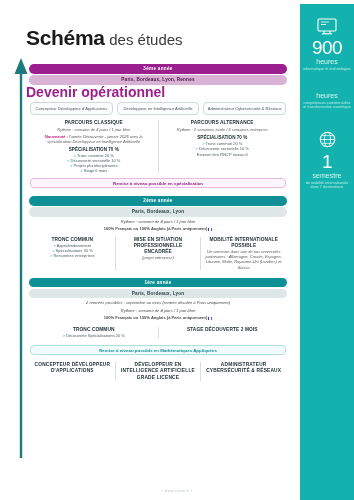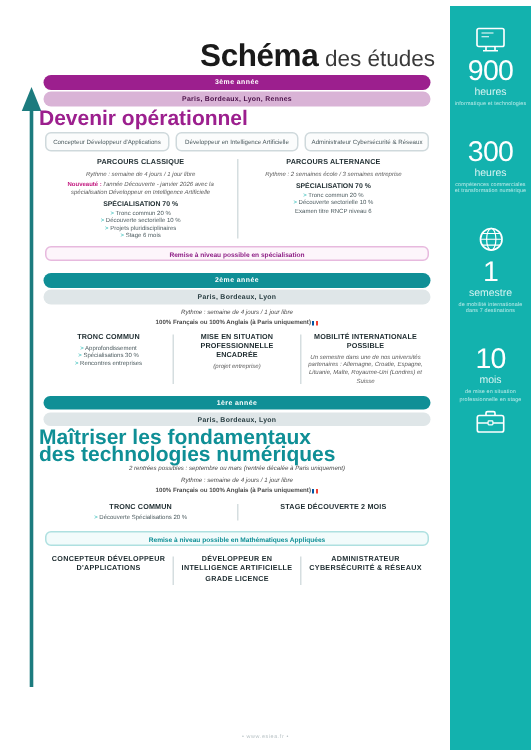--- a/index.html
+++ b/index.html
@@ -36,21 +36,21 @@
 
   
   .arrow { position: absolute; left: 14px; top: 58px; width: 14px; height: 400px; }
 
   
   .content {
     position: absolute; left: 26px; top: 0;
     width: 264px; height: 500px;
   }
 
-  .title-wrap { text-align:right; padding-top: 26px; padding-bottom: 0; }
+  .title-wrap { text-align:left; padding-top: 26px; padding-bottom: 14px; }
   .title-main { font-size: 21px; font-weight: 700; color:#1a1a1a; letter-spacing:-0.3px;}
   .title-sub  { font-size: 15px; font-weight: 400; color:#3a3a3a; }
 
   
   .year-pill {
     border-radius: 9px; height: 9.5px; line-height: 9.5px;
     text-align:center; color:#fff;
     font-size: 4.6px; font-weight: 700; letter-spacing:.3px;
     margin: 0 3px;
   }
@@ -152,21 +152,20 @@
         <line x1="5" y1="15.8" x2="15" y2="15.8" stroke="#ffffff" stroke-width="1.1"></line>
       </svg>
       <div class="stat-num">900</div>
       <div class="stat-unit">heures</div>
       <div class="stat-desc">informatique et technologies</div>
     </div>
 
     <div class="stat-spacer"></div>
 
     <div class="stat">
-      <div class="stat-num">300</div>
       <div class="stat-unit">heures</div>
       <div class="stat-desc">compétences commerciales et transformation numérique</div>
     </div>
 
     <div class="stat-spacer"></div>
 
     <div class="stat">
       <svg class="stat-icon" width="19" height="19" viewBox="0 0 19 19">
         <circle cx="9.5" cy="9.5" r="7.2" fill="none" stroke="#ffffff" stroke-width="1.1"></circle>
         <ellipse cx="9.5" cy="9.5" rx="3.1" ry="7.2" fill="none" stroke="#ffffff" stroke-width="0.8"></ellipse>
@@ -174,31 +173,20 @@
         <line x1="3.6" y1="5.6" x2="15.4" y2="5.6" stroke="#ffffff" stroke-width="0.7"></line>
         <line x1="3.6" y1="13.4" x2="15.4" y2="13.4" stroke="#ffffff" stroke-width="0.7"></line>
       </svg>
       <div class="stat-num">1</div>
       <div class="stat-unit">semestre</div>
       <div class="stat-desc">de mobilité internationale dans 7 destinations</div>
     </div>
 
     <div class="stat-spacer"></div>
 
-    <div class="stat">
-      <div class="stat-num">10</div>
-      <div class="stat-unit">mois</div>
-      <div class="stat-desc">de mise en situation professionnelle en stage</div>
-      <svg class="stat-icon" width="20" height="16" viewBox="0 0 20 16" style="margin-top:5px;">
-        <rect x="1.2" y="4" width="17.6" height="11" rx="1.4" fill="none" stroke="#ffffff" stroke-width="1.1"></rect>
-        <path d="M7 4 V2.4 a1 1 0 0 1 1-1 h4 a1 1 0 0 1 1 1 V4" fill="none" stroke="#ffffff" stroke-width="1.1"></path>
-        <line x1="1.2" y1="9" x2="18.8" y2="9" stroke="#ffffff" stroke-width="0.9"></line>
-        <rect x="8.4" y="7.6" width="3.2" height="2.6" rx="0.5" fill="#13b2ae" stroke="#ffffff" stroke-width="0.8"></rect>
-      </svg>
-    </div>
   </div>
 
   <div class="content">
 
     <div class="title-wrap">
       <span class="title-main">Schéma</span>
       <span class="title-sub">des études</span>
     </div>
 
     <div>
@@ -274,24 +262,20 @@
         </div>
       </div>
     </div>
 
     <div class="sec-gap"></div>
 
     <div>
       <div class="year-pill teal">1ère année</div>
       <div class="city-pill teal">Paris, Bordeaux, Lyon</div>
 
-      <div class="headline teal">
-        <div>Maîtriser les fondamentaux</div>
-        <div>des technologies numériques</div>
-      </div>
 
       <div class="sub-note">2 rentrées possibles : septembre ou mars (rentrée décalée à Paris uniquement)</div>
       <div class="sub-note">Rythme : semaine de 4 jours / 1 jour libre</div>
       <div class="sub-note">
         <b>100% Français ou 100% Anglais (à Paris uniquement)</b><span class="flag" style="background:linear-gradient(to right,#0055a4 0 33%,#fff 33% 66%,#ef4135 66% 100%);"></span>
       </div>
 
       <div class="cols" style="margin-top:6px;">
         <div class="col">
           <div class="col-title">TRONC COMMUN</div>

